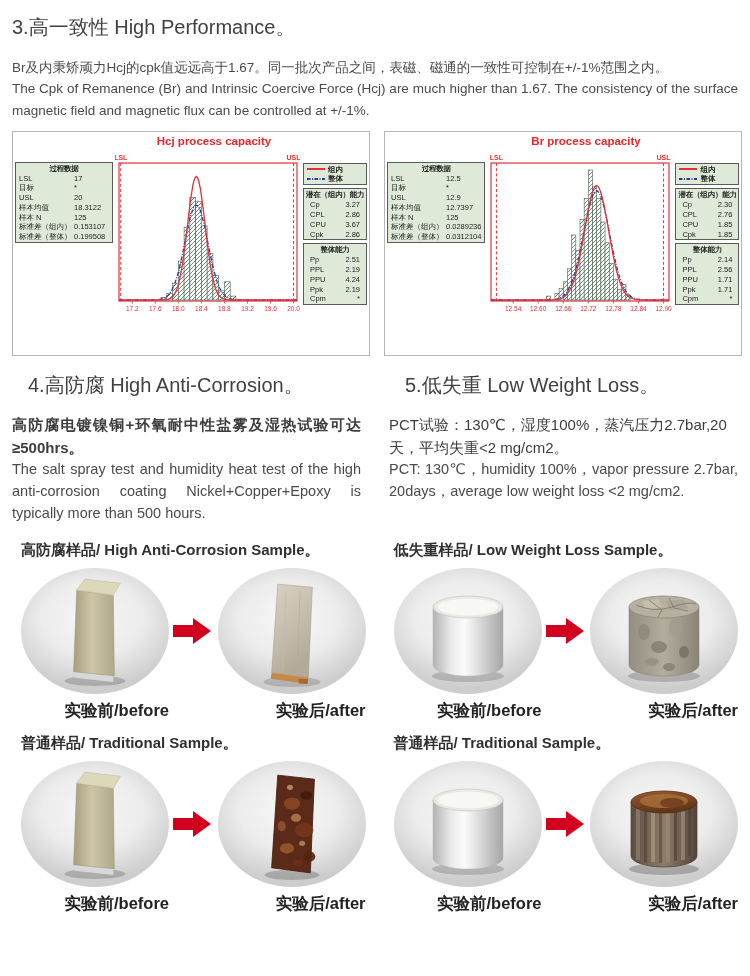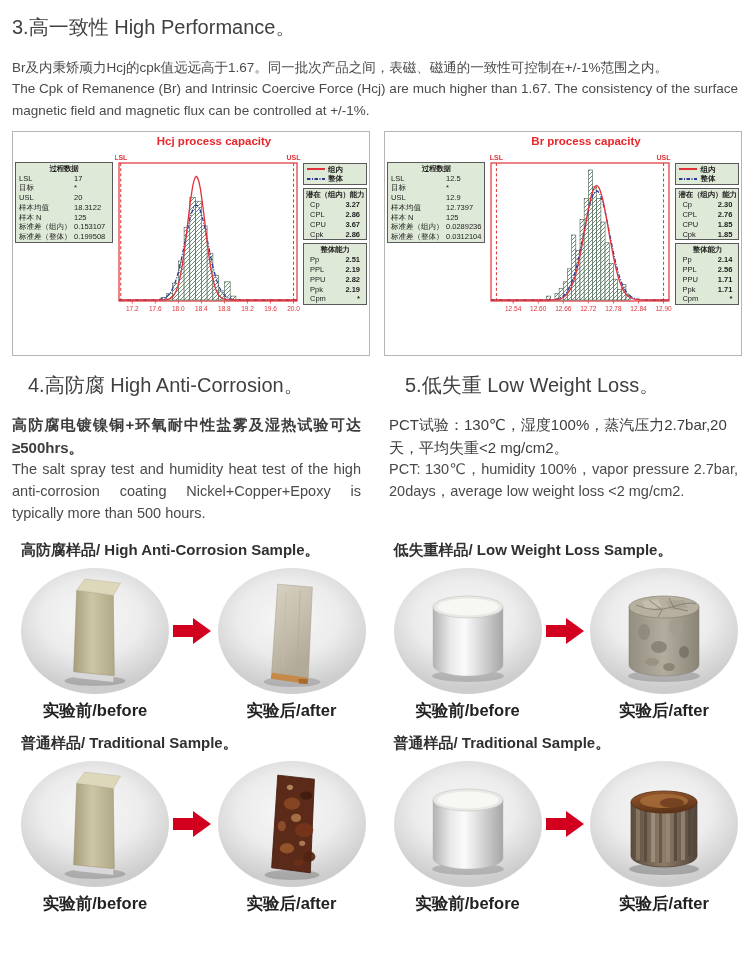--- a/index.html
+++ b/index.html
@@ -16,41 +16,41 @@
   .chart-title{margin-left:106px;width:186px;text-align:center;font-size:11.5px;font-weight:bold;color:#e8262b;line-height:1.1;}
   .chart-body{display:flex;gap:2px;align-items:flex-start;margin-top:1px;}
   .panel{background:#dfe9d8;border:1px solid #5a5a5a;font-size:7.5px;color:#1d1d1d;box-sizing:border-box;}
   .panel .ph{text-align:center;font-weight:bold;font-size:7.5px;padding:1px 2px 0 2px;white-space:nowrap;letter-spacing:-0.2px;}
   .panel .pr{display:flex;padding:0 3px;line-height:1.3;}
   .panel.process{width:104px;margin-top:13px;}
   .panel.process .pl{flex:0 0 55px;white-space:nowrap;}
   .panel.process .pv{flex:1;}
   .right-col{width:64px;display:flex;flex-direction:column;gap:3px;margin-top:14px;}
   .right-col .panel .pr{padding:0 6px;}
-  .right-col .panel .pv{margin-left:auto;font-weight:bold;}
+  .right-col .panel .pv{margin-left:auto;}
   .panel.legend{padding:1px 3px;}
   .lg-row{display:flex;align-items:center;gap:3px;line-height:1.25;font-weight:bold;}
   .plot-host{flex:1;}
   .plot-host svg{display:block;}
 
   
   .two-col{display:grid;grid-template-columns:1fr 1fr;column-gap:28px;margin-top:8px;}
   .two-col .sec-title{margin:6px 0 14px 16px;}
   .cnp{font-size:15px;line-height:1.55;color:#3d3d3d;margin:0;}
   .cnp.bold{font-weight:bold;text-align:justify;}
   .enp{font-size:14.5px;line-height:1.5;color:#4a4a4a;margin:0;text-align:justify;}
 
   
   .samples-grid{display:grid;grid-template-columns:1fr 1fr;column-gap:28px;row-gap:2px;margin-top:6px;margin-left:9px;}
   .sample-head{font-size:15px;font-weight:bold;color:#303030;margin:10px 0 8px 0;}
   .photo-row{display:flex;align-items:center;justify-content:space-between;}
   .oval{width:148px;height:126px;border-radius:50%;background:radial-gradient(ellipse 62% 55% at 48% 40%,#f7f7f7 0%,#ececec 55%,#cdcdcd 100%);display:flex;align-items:center;justify-content:center;overflow:hidden;}
   .arrow-wrap{flex:1;display:flex;justify-content:center;}
   .caption-row{display:flex;justify-content:space-between;margin-top:6px;}
-  .cap{width:148px;text-align:center;font-size:16.5px;font-weight:bold;color:#222;}
+  .cap{width:148px;text-align:right;font-size:16.5px;font-weight:bold;color:#222;}
 </style>
 </head>
 <body>
 
 <svg width="0" height="0" style="position:absolute" aria-hidden="true">
   <defs>
     <linearGradient id="goldFace" x1="0" y1="0" x2="1" y2="0">
       <stop offset="0" stop-color="#a89e7c"></stop>
         <stop offset="0.45" stop-color="#cdc6a6"></stop>
         <stop offset="1" stop-color="#b0a886"></stop>
@@ -212,21 +212,21 @@
               <div class="pr">
                 <span class="pl">Pp</span>
                 <span class="pv">2.51</span>
               </div>
               <div class="pr">
                 <span class="pl">PPL</span>
                 <span class="pv">2.19</span>
               </div>
               <div class="pr">
                 <span class="pl">PPU</span>
-                <span class="pv">2.82</span>
+                <span class="pv">4.24</span>
               </div>
               <div class="pr">
                 <span class="pl">Ppk</span>
                 <span class="pv">2.19</span>
               </div>
               <div class="pr">
                 <span class="pl">Cpm</span>
                 <span class="pv">*</span>
               </div>
             </div>

